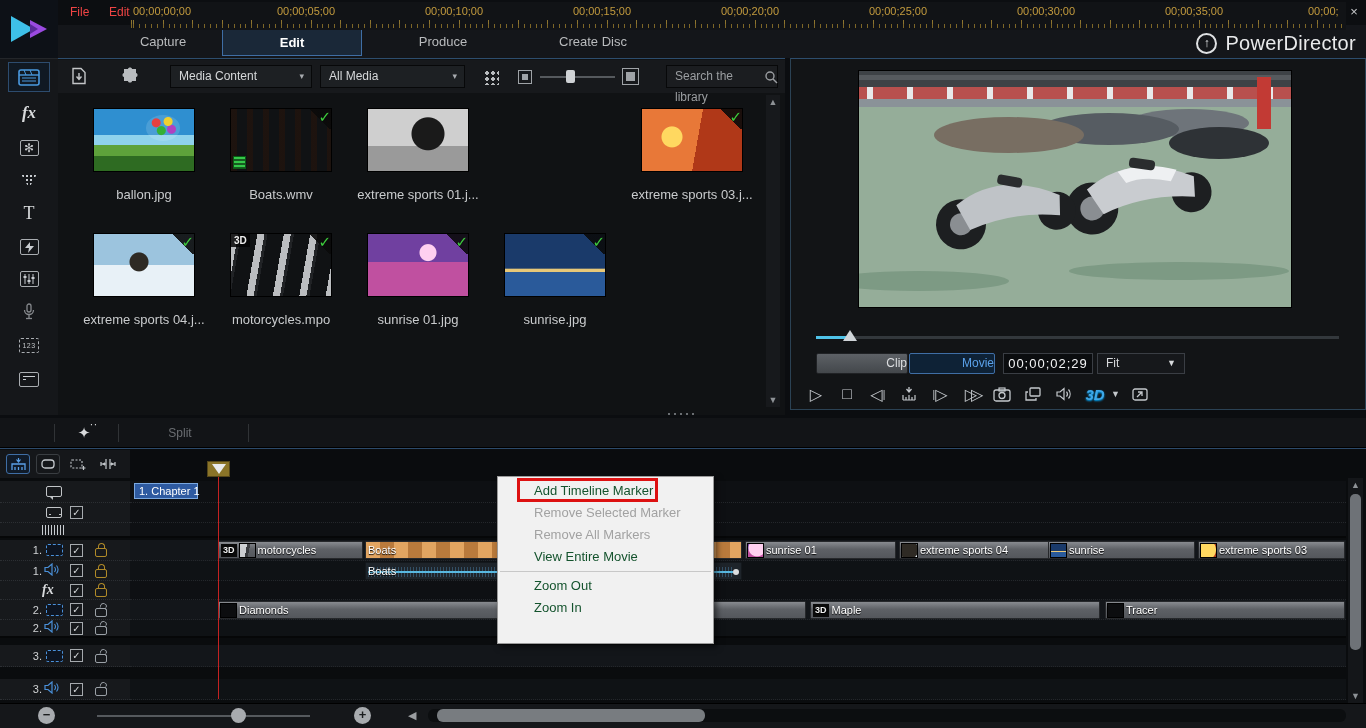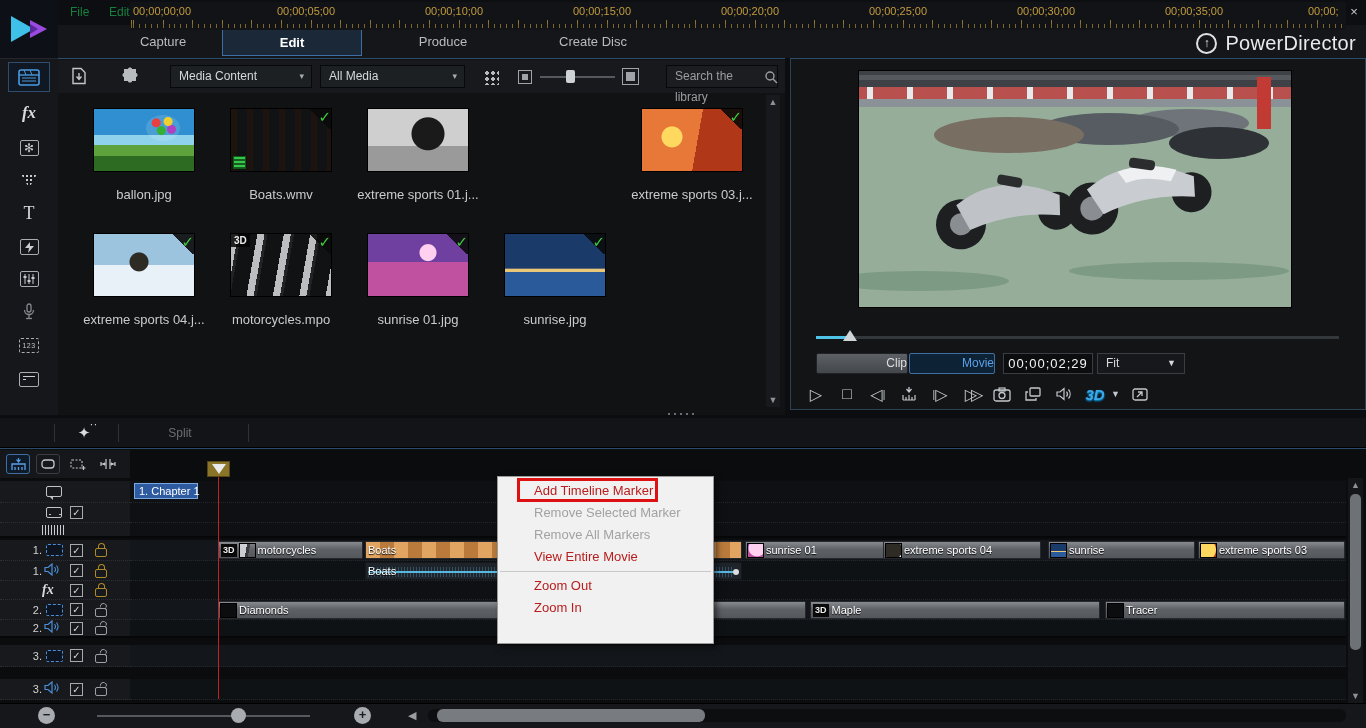--- a/index.html
+++ b/index.html
@@ -2,21 +2,21 @@
 <html><head>
 <meta charset="utf-8">
 <style>
   html,body{margin:0;padding:0;background:#000;}
   *{box-sizing:border-box;font-family:"Liberation Sans","DejaVu Sans",sans-serif;}
   .app{position:relative;width:1366px;height:728px;background:#0b0d10;overflow:hidden;color:#c8cacc;}
   .abs{position:absolute;}
 
   
   .menubar{position:absolute;left:0;top:0;width:1366px;height:25px;background:#0c0e11;}
-  .menu-item{position:absolute;top:0;height:25px;line-height:25px;font-size:12px;color:#15803d;padding:0 6px;cursor:default;}
+  .menu-item{position:absolute;top:0;height:25px;line-height:25px;font-size:12px;color:#ef4444;padding:0 6px;cursor:default;}
   .mb-sep{position:absolute;top:5px;width:1px;height:15px;background:#35383c;}
   .proj-title{position:absolute;top:0;height:25px;line-height:25px;font-size:12px;color:#cfd1d3;}
   .signin{position:absolute;top:5px;font-size:12px;color:#86b6dc;text-decoration:underline;}
   .winbtn{position:absolute;top:0;height:25px;line-height:24px;font-size:13px;color:#c8cacc;text-align:center;width:20px;}
   .restore-ic{position:absolute;top:8px;width:9px;height:8px;border:1px solid #c8cacc;}
   .restore-ic:before{content:"";position:absolute;left:2px;top:-4px;width:9px;height:8px;border:1px solid #c8cacc;border-bottom:none;border-left:none;}
   .mb-icon{position:absolute;top:3px;width:20px;height:19px;display:flex;align-items:center;justify-content:center;}
 
   
   .logo{position:absolute;left:0;top:0;width:58px;height:58px;background:#0d1117;display:flex;align-items:center;justify-content:center;}
@@ -144,21 +144,21 @@
   .vthumb{position:absolute;left:2px;top:16px;width:11px;height:156px;background:#6e7277;border-radius:5px;}
 
   
   .bottombar{position:absolute;left:0;top:703px;width:1366px;height:25px;background:#15171a;border-top:1px solid #000;}
   .zoomcirc{position:absolute;top:3px;width:17px;height:17px;border-radius:50%;background:#a8abaf;color:#1a1c1e;font-size:13px;font-weight:bold;text-align:center;line-height:16px;}
   .hs-track{position:absolute;left:428px;top:5px;width:918px;height:13px;background:#0c0e10;border-radius:6px;}
   .hs-thumb{position:absolute;left:437px;top:5px;width:268px;height:13px;background:#787c80;border-radius:6px;}
 
   
   .ctxmenu{position:absolute;left:497px;top:476px;width:217px;height:168px;background:#f1f1f1;border:1px solid #9a9a9a;box-shadow:3px 3px 6px rgba(0,0,0,.55);z-index:50;padding-top:3px;}
-  .ctx-item{height:22px;line-height:22px;padding-left:36px;font-size:13px;color:#b91c1c;}
+  .ctx-item{height:22px;line-height:22px;padding-left:36px;font-size:13px;color:#14532d;}
   .ctx-item.disabled{color:#a2a2a2;}
   .ctx-sep{height:1px;background:#c8c8c8;margin:3px 2px;}
   .annot{position:absolute;left:19px;top:1px;width:141px;height:24px;border:3px solid #dd1111;z-index:60;pointer-events:none;}
 </style>
 </head>
 <body>
 
 <div class="app">
 
   <div class="menubar">
@@ -616,21 +616,21 @@
       <span class="mini thumb-motorcycles"></span>
       <span>motorcycles</span>
     </div>
     <div class="clip strip" style="left:235px;width:377px">
       <span>Boats</span>
     </div>
     <div class="clip" style="left:615px;width:151px">
       <span class="mini thumb-flowers"></span>
       <span>sunrise 01</span>
     </div>
-    <div class="clip" style="left:753px;width:158px">
+    <div class="clip" style="left:769px;width:158px">
       <span class="mini thumb-skydive"></span>
       <span>extreme sports 04</span>
     </div>
     <div class="clip" style="left:918px;width:147px">
       <span class="mini thumb-ocean"></span>
       <span>sunrise</span>
     </div>
     <div class="clip" style="left:1068px;width:147px">
       <span class="mini thumb-sunset-jump"></span>
       <span>extreme sports 03</span>

